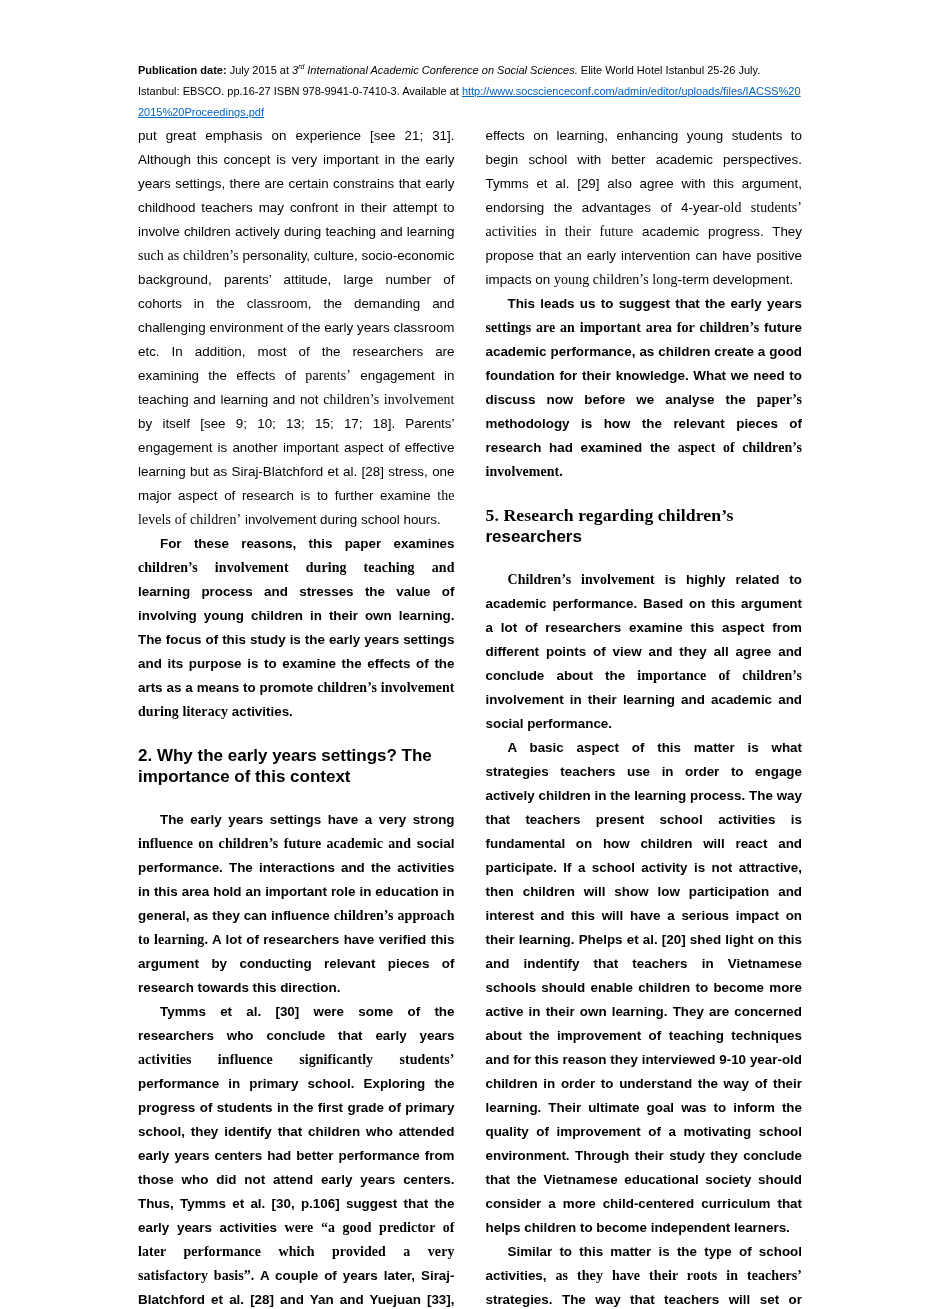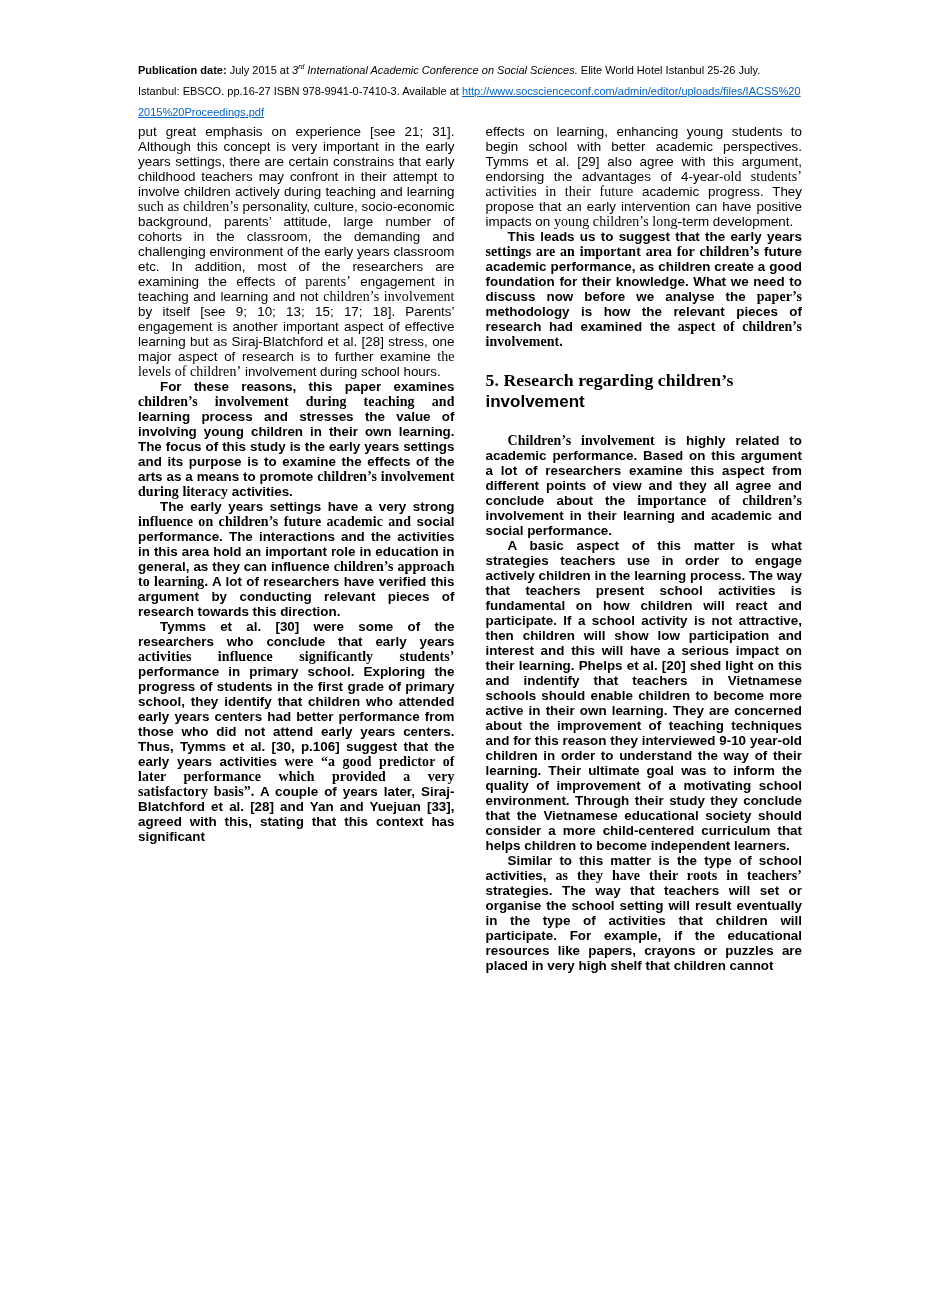--- a/index.html
+++ b/index.html
@@ -22,21 +22,21 @@
     text-align: left;
   }
   .columns {
     display: flex;
     gap: 31px;
     margin-top: 1px;
   }
   .col { width: 316.5px; }
   p.body-par {
     font-size: 13.4px;
-    line-height: 15px;
+    line-height: 24px;
     text-align: justify;
   }
   p.indent { text-indent: 22px; font-weight: bold; }
   h2.heading {
     font-family: "Liberation Sans", sans-serif;
     font-weight: 700;
     font-size: 17px;
     line-height: 21px;
     margin: 21px 0 21px 0;
     text-align: left;
@@ -58,27 +58,28 @@
 
 <div class="content">
 
   <div class="doc-header"><span class="run-b">Publication date:</span><span class="run"> July 2015 at </span><span class="run-i">3</span><span class="run-isup">rd</span><span class="run-i"> International Academic Conference on Social Sciences.</span><span class="run"> Elite World Hotel Istanbul 25-26 July. Istanbul: EBSCO. pp.16-27 ISBN 978-9941-0-7410-3. Available at </span><a href="#" class="run-link" style="color: rgb(5, 99, 193);">http://www.socscienceconf.com/admin/editor/uploads/files/IACSS%202015%20Proceedings.pdf</a></div>
 
   <div class="columns">
 
     <div class="col">
       <p class="body-par"><span class="run">put great emphasis on experience [see 21; 31]. Although this concept is very important in the early years settings, there are certain constrains that early childhood teachers may confront in their attempt to involve children actively during teaching and learning </span><span class="run-serif">such as children’s</span><span class="run"> personality, culture, socio-economic background, parents’ attitude, large number of cohorts in the classroom, the demanding and challenging environment of the early years classroom etc. In addition, most of the researchers are examining the effects of </span><span class="run-serif">parents’</span><span class="run"> engagement in teaching and learning and not </span><span class="run-serif">children’s involvement</span><span class="run"> by itself [see 9; 10; 13; 15; 17; 18]. Parents’ engagement is another important aspect of effective learning but as Siraj-Blatchford et al. [28] stress, one major aspect of research is to further examine </span><span class="run-serif">the levels of children’</span><span class="run"> involvement during school hours.</span></p>
       <p class="body-par indent"><span class="run">For these reasons, this paper examines </span><span class="run-serif">children’s involvement during teaching and</span><span class="run"> learning process and stresses the value of involving young children in their own learning. The focus of this study is the early years settings and its purpose is to examine the effects of the arts as a means to promote </span><span class="run-serif">children’s involvement during literacy</span><span class="run"> activities.</span></p>
+      <h2 class="heading"><span class="run">2. Why the early years settings? The importance of this context</span></h2>
       <p class="body-par indent"><span class="run">The early years settings have a very strong </span><span class="run-serif">influence on children’s future academic and</span><span class="run"> social performance. The interactions and the activities in this area hold an important role in education in general, as they can influence </span><span class="run-serif">children’s approach to learning.</span><span class="run"> A lot of researchers have verified this argument by conducting relevant pieces of research towards this direction.</span></p>
       <p class="body-par indent"><span class="run">Tymms et al. [30] were some of the researchers who conclude that early years </span><span class="run-serif">activities influence significantly students’</span><span class="run"> performance in primary school. Exploring the progress of students in the first grade of primary school, they identify that children who attended early years centers had better performance from those who did not attend early years centers. Thus, Tymms et al. [30, p.106] suggest that the early years activities </span><span class="run-serif">were “a good predictor of later performance which provided a very satisfactory basis”.</span><span class="run"> A couple of years later, Siraj-Blatchford et al. [28] and Yan and Yuejuan [33], agreed with this, stating that this context has significant</span></p>
     </div>
 
     <div class="col">
       <p class="body-par"><span class="run">effects on learning, enhancing young students to begin school with better academic perspectives. Tymms et al. [29] also agree with this argument, endorsing the advantages of 4-year-</span><span class="run-serif">old students’ activities in their future</span><span class="run"> academic progress. They propose that an early intervention can have positive impacts on </span><span class="run-serif">young children’s long-</span><span class="run">term development.</span></p>
       <p class="body-par indent"><span class="run">This leads us to suggest that the early years </span><span class="run-serif">settings are an important area for children’s</span><span class="run"> future academic performance, as children create a good foundation for their knowledge. What we need to discuss now before we analyse the </span><span class="run-serif">paper’s</span><span class="run"> methodology is how the relevant pieces of research had examined the </span><span class="run-serif">aspect of children’s involvement.</span></p>
-      <h2 class="heading"><span class="run-serif">5. Research regarding children’s</span><span class="run"> involvement</span></h2>
+      <h2 class="heading"><span class="run-serif">5. Research regarding children’s</span><span class="run"> researchers</span></h2>
       <p class="body-par indent"><span class="run-serif">Children’s involvement</span><span class="run"> is highly related to academic performance. Based on this argument a lot of researchers examine this aspect from different points of view and they all agree and conclude about the </span><span class="run-serif">importance of children’s</span><span class="run"> involvement in their learning and academic and social performance.</span></p>
       <p class="body-par indent"><span class="run">A basic aspect of this matter is what strategies teachers use in order to engage actively children in the learning process. The way that teachers present school activities is fundamental on how children will react and participate. If a school activity is not attractive, then children will show low participation and interest and this will have a serious impact on their learning. Phelps et al. [20] shed light on this and indentify that teachers in Vietnamese schools should enable children to become more active in their own learning. They are concerned about the improvement of teaching techniques and for this reason they interviewed 9-10 year-old children in order to understand the way of their learning. Their ultimate goal was to inform the quality of improvement of a motivating school environment. Through their study they conclude that the Vietnamese educational society should consider a more child-centered curriculum that helps children to become independent learners.</span></p>
       <p class="body-par indent"><span class="run">Similar to this matter is the type of school activities,</span><span class="run-serif"> as they have their roots in teachers’</span><span class="run"> strategies. The way that teachers will set or organise the school setting will result eventually in the type of activities that children will participate. For example, if the educational resources like papers, crayons or puzzles are placed in very high shelf that children cannot</span></p>
     </div>
 
   </div>
 </div>
 
 </body></html>

